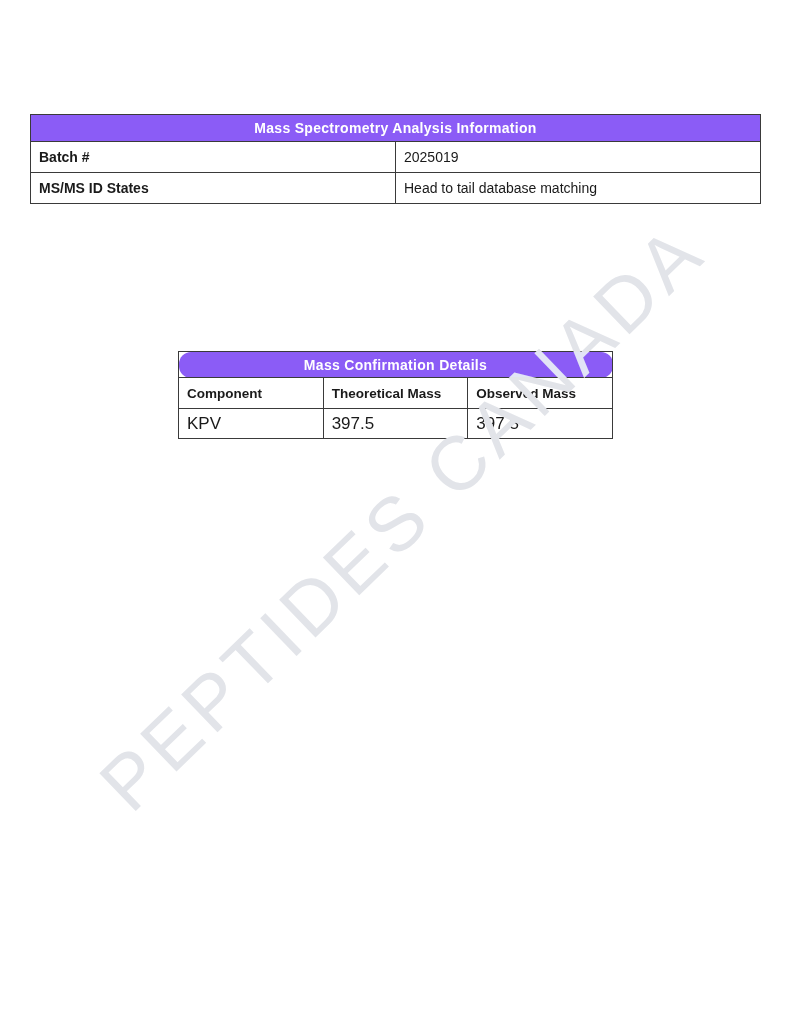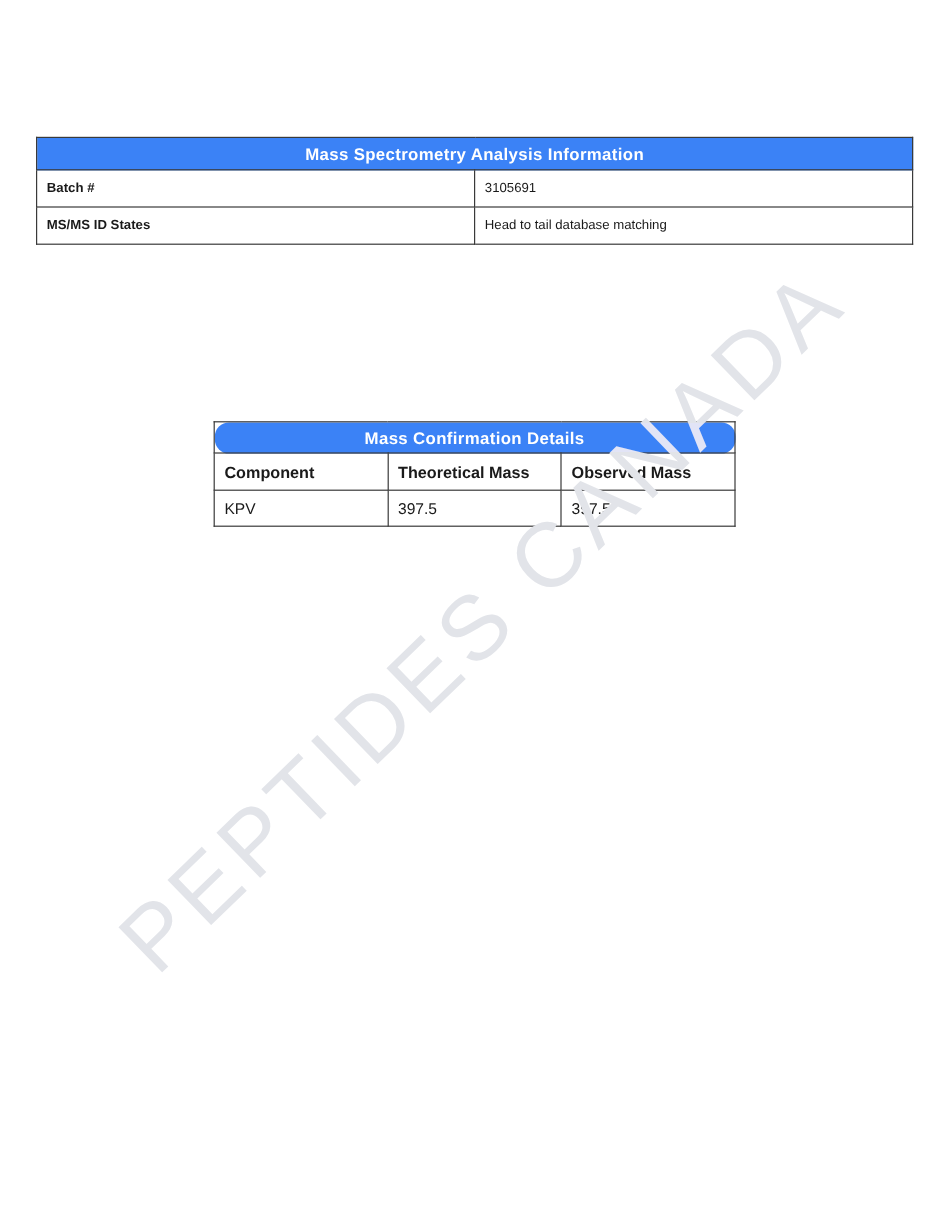--- a/index.html
+++ b/index.html
@@ -41,39 +41,39 @@
     position: absolute;
     z-index: 1;
     background: transparent;
   }
   th, td {
     border: 1px solid #3a3a3a;
     box-sizing: border-box;
     background: transparent;
   }
   .red-title {
-    background: #3b82f6;
+    background: #8b5cf6;
     color: #ffffff;
     font-size: 14px;
     font-weight: bold;
     text-align: center;
     letter-spacing: 0.3px;
     height: 27px;
     padding: 0 6px;
   }
 
   
   .info-table {
     left: 30px;
     top: 114px;
     width: 731px;
   }
   .info-table td {
     height: 31px;
-    font-size: 11px;
+    font-size: 14px;
     padding: 0 8px;
     vertical-align: middle;
   }
   .info-table td.label-cell {
     width: 364px;
     font-weight: bold;
   }
 
   
   .conf-table {
@@ -85,21 +85,21 @@
   .conf-table th.col-head {
     height: 31px;
     font-size: 13.5px;
     font-weight: bold;
     text-align: left;
     padding: 0 8px;
     vertical-align: middle;
   }
   .conf-table td {
     height: 30px;
-    font-size: 13px;
+    font-size: 17px;
     padding: 0 8px;
     vertical-align: middle;
   }
   .conf-table .col-component { width: 163px; }
   .conf-table .col-theoretical { width: 136px; }
   .conf-table .col-observed { width: 136px; }
 </style>
 </head>
 <body>
 
@@ -109,21 +109,21 @@
 
   <table class="info-table">
     <thead>
       <tr>
         <th colspan="2" class="red-title">Mass Spectrometry Analysis Information</th>
       </tr>
     </thead>
     <tbody>
       <tr>
         <td class="label-cell">Batch #</td>
-        <td class="value-cell">3105691</td>
+        <td class="value-cell">2025019</td>
       </tr>
       <tr>
         <td class="label-cell">MS/MS ID States</td>
         <td class="value-cell">Head to tail database matching</td>
       </tr>
     </tbody>
   </table>
 
   <table class="conf-table">
     <thead>

